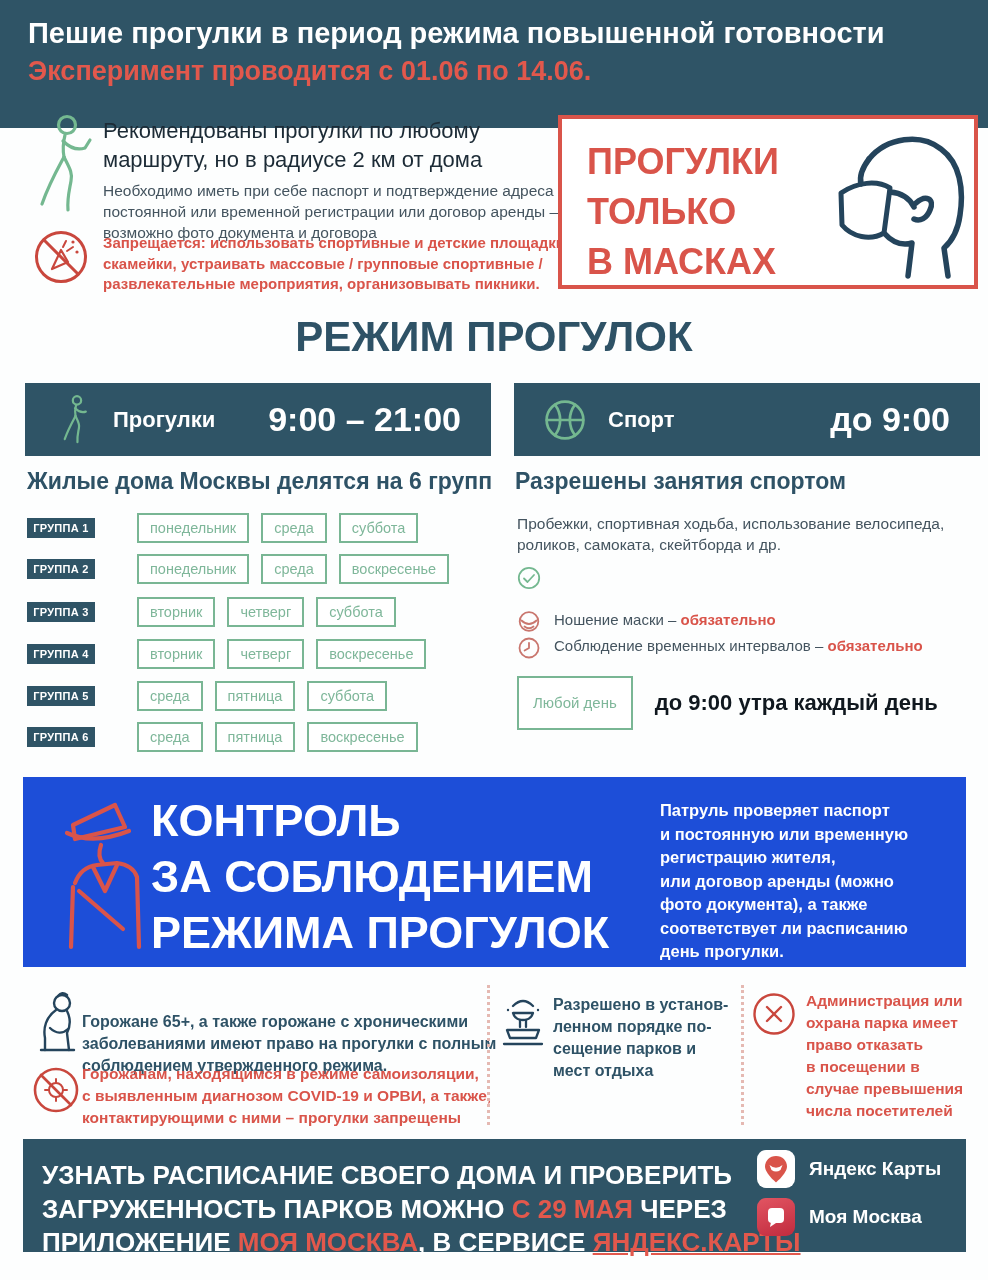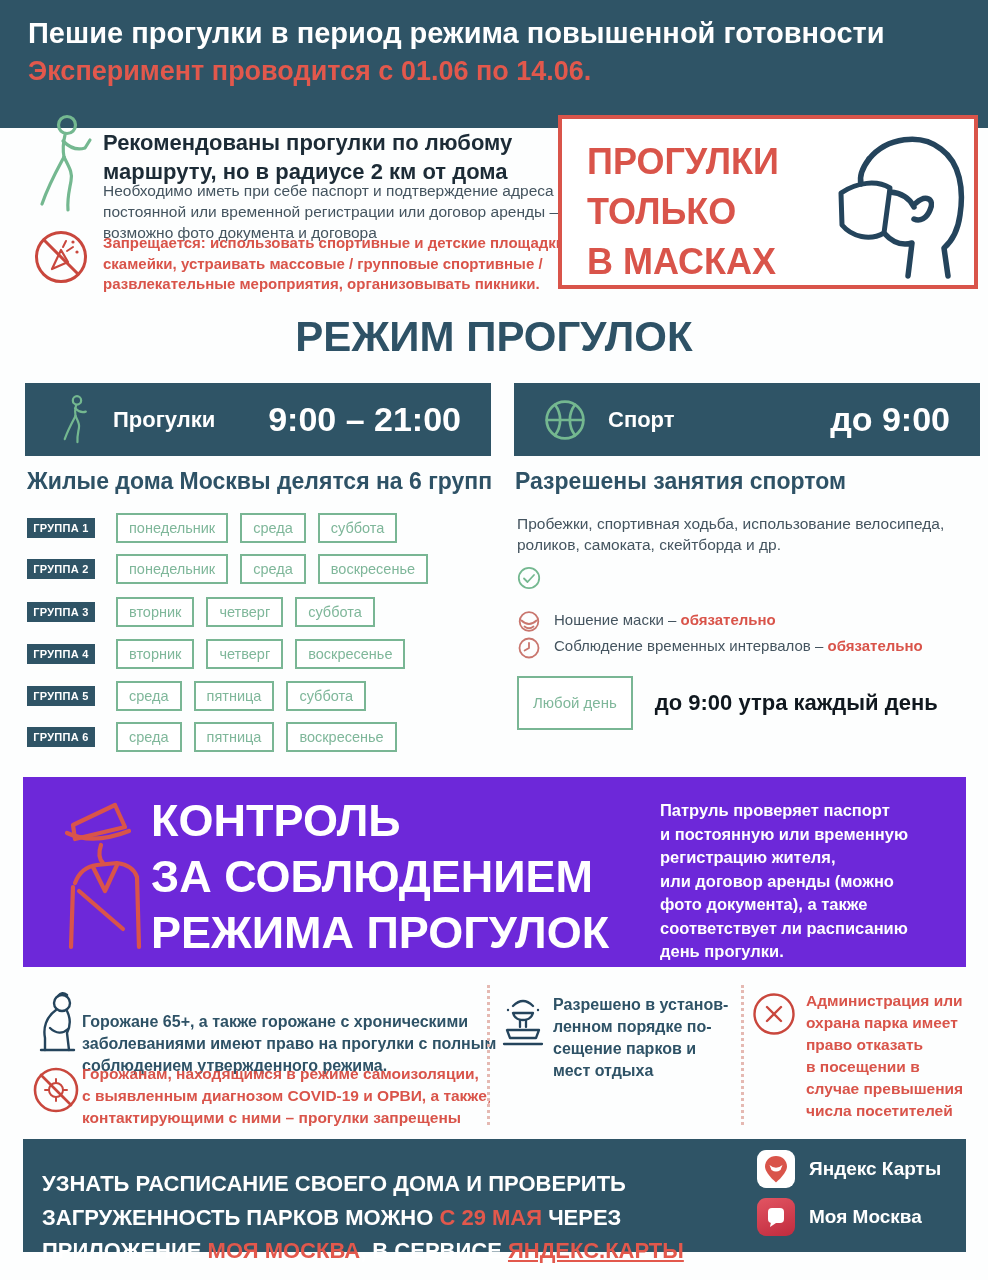--- a/index.html
+++ b/index.html
@@ -4,67 +4,67 @@
 <style>
   html,body{margin:0;padding:0;}
   body{width:988px;height:1280px;background:#fdfefe;font-family:"Liberation Sans",sans-serif;position:relative;overflow:hidden;}
   .abs{position:absolute;}
   .pre{white-space:pre-line;}
   
   .header{left:0;top:0;width:988px;height:128px;background:#2F5466;}
   .header-title{left:28px;top:17px;font-size:29px;font-weight:bold;color:#ffffff;}
   .header-sub{left:28px;top:56px;font-size:27px;font-weight:bold;color:#E2584C;}
   
-  .intro-title{left:103px;top:128px;font-size:22px;font-weight:bold;color:#1C2B36;line-height:29px;}
+  .intro-title{left:103px;top:116px;font-size:22px;font-weight:normal;color:#1C2B36;line-height:29px;}
   .intro-body{left:103px;top:180px;font-size:15.5px;color:#44545F;line-height:21px;}
   .intro-prohibited{left:103px;top:233px;font-size:15px;font-weight:bold;color:#D9544A;line-height:20.5px;}
   
   .mask-box{left:558px;top:115px;width:412px;height:166px;background:#ffffff;border:4px solid #D9544A;}
   .mask-box-text{left:25px;top:18px;font-size:36px;font-weight:bold;color:#D9544A;line-height:50px;}
   .mask-head{left:255px;top:10px;}
   
   .regime-title{left:0;top:313px;width:988px;text-align:center;font-size:42px;font-weight:bold;color:#2E5266;}
   .bar{top:383px;height:73px;background:#2F5466;display:flex;align-items:center;}
   .bar-walk{left:25px;width:466px;}
   .bar-sport{left:514px;width:466px;}
   .bar-label{font-size:22px;font-weight:bold;color:#ffffff;}
   .bar-time{font-size:34px;font-weight:bold;color:#ffffff;margin-left:auto;margin-right:30px;}
   
   .groups-title{left:27px;top:468px;font-size:23px;font-weight:bold;color:#2E5266;}
   .group-row{left:27px;height:32px;display:flex;align-items:center;gap:21px;}
   .group-badge{width:62px;background:#2F5466;color:#ffffff;font-size:11px;font-weight:bold;text-align:center;padding:4px 3px;letter-spacing:.3px;}
-  .day-chips{margin-left:0;display:flex;gap:12px;text-align:center;}
+  .day-chips{margin-left:21px;display:flex;gap:12px;text-align:center;}
   .day-chip{border:2px solid #79B694;color:#7FB79A;font-size:14.5px;height:26px;line-height:26px;padding:0 11px;background:#fff;}
   
   .sport-title{left:515px;top:468px;font-size:23px;font-weight:bold;color:#2E5266;}
   .sport-intro{left:517px;top:513px;font-size:15.5px;color:#44545F;line-height:21px;}
   .bullet{display:flex;}
   .bullet-icon{flex:0 0 24px;margin-right:13px;}
   .bullet-text{font-size:15px;color:#44545F;line-height:20px;}
   .hl-dark{font-weight:bold;color:#1C2B36;}
   .hl-red{font-weight:bold;color:#D9544A;}
   .bullet-1{left:517px;top:566px;width:460px;}
   .bullet-2{left:517px;top:610px;width:460px;}
   .bullet-3{left:517px;top:636px;width:460px;}
   .anyday-row{left:517px;top:676px;display:flex;align-items:center;}
   .anyday-chip{border:2px solid #79B694;color:#7FB79A;font-size:15px;height:30px;line-height:30px;padding:10px 14px;background:#fff;}
   .anyday-text{margin-left:22px;font-size:22px;font-weight:bold;color:#10181F;}
   
-  .control{left:23px;top:777px;width:943px;height:190px;background:#6d28d9;}
+  .control{left:23px;top:777px;width:943px;height:190px;background:#1d4ed8;}
   .control-title{left:128px;top:16px;font-size:45px;font-weight:bold;color:#ffffff;line-height:56px;}
   .control-body{left:637px;top:22px;width:295px;font-size:16.5px;font-weight:bold;color:#ffffff;line-height:23.5px;}
   .officer{left:36px;top:18px;}
   
   .note-text{font-size:16px;font-weight:bold;line-height:22px;}
   .teal-note{color:#2E5266;}
   .red-note{color:#D9544A;}
   .divider{width:0;height:140px;border-left:3px dotted #E5B9B2;top:985px;}
   
   .footer{left:23px;top:1139px;width:943px;height:113px;background:#2F5466;}
-  .footer-text{left:19px;top:28px;font-size:22px;font-weight:bold;color:#ffffff;line-height:33.5px;}
+  .footer-text{left:19px;top:20px;font-size:26px;font-weight:bold;color:#ffffff;line-height:33.5px;}
   .ft-red{color:#E2584C;}
   .ft-link{color:#E2584C;text-decoration:underline;}
   .app-row{position:absolute;display:flex;align-items:center;}
   .app-row-1{left:734px;top:11px;}
   .app-row-2{left:734px;top:59px;}
   .app-label{margin-left:14px;font-size:19px;font-weight:bold;color:#ffffff;}
   .app-tile{width:38px;height:38px;border-radius:9px;position:relative;}
   .tile-white{background:#ffffff;}
   .tile-red{background:linear-gradient(160deg,#E25562,#C02B3E);}
   svg{display:block;}

